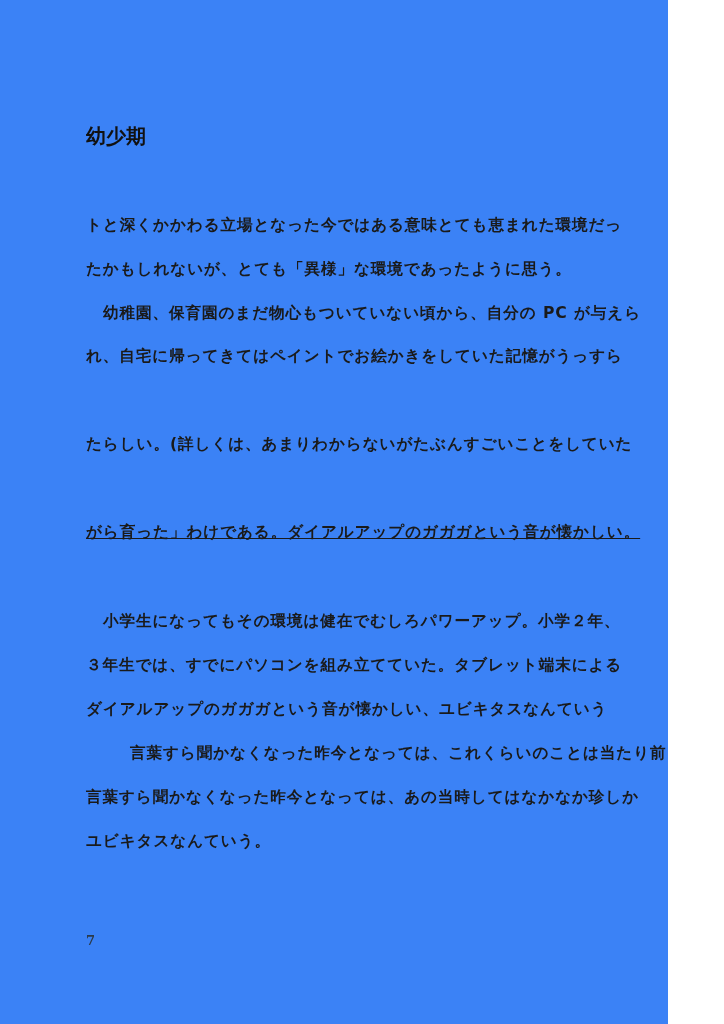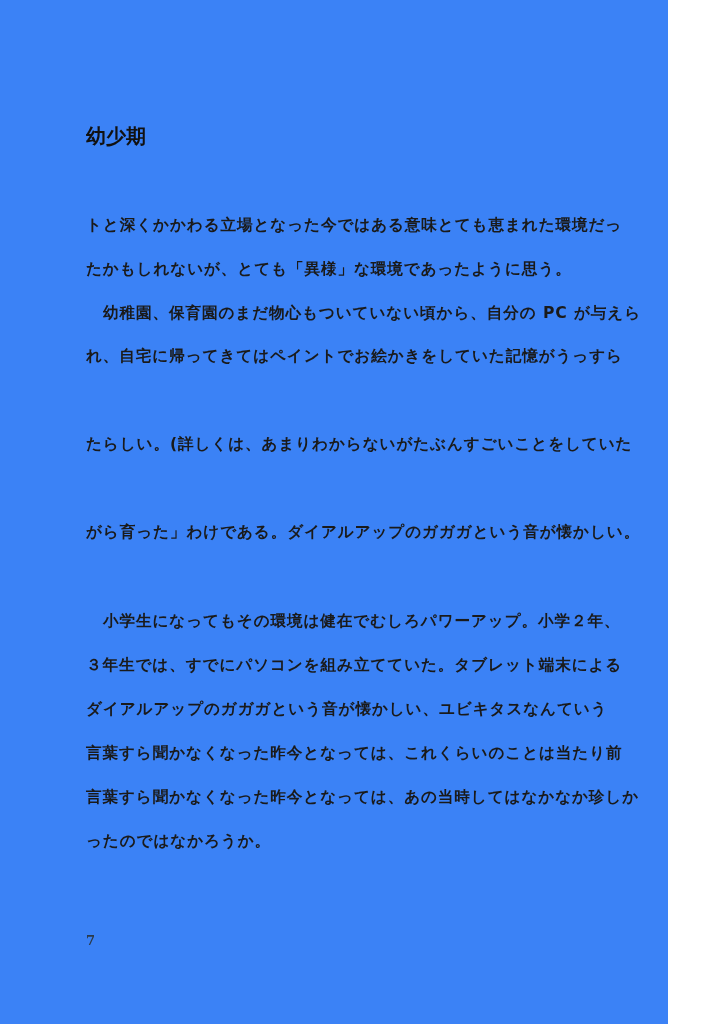--- a/index.html
+++ b/index.html
@@ -60,23 +60,23 @@
 
 <div class="page">
   <h1 class="heading">幼少期</h1>
 
   <div class="line" style="top:214px;">トと深くかかわる立場となった今ではある意味とても恵まれた環境だっ</div>
   <div class="line" style="top:258px;">たかもしれないが、とても「異様」な環境であったように思う。</div>
 
   <div class="line indent" style="top:302px;">幼稚園、保育園のまだ物心もついていない頃から、自分の PC が与えら</div>
   <div class="line" style="top:345px;">れ、自宅に帰ってきてはペイントでお絵かきをしていた記憶がうっすら</div>
   <div class="line" style="top:433px;">たらしい。(詳しくは、あまりわからないがたぶんすごいことをしていた</div>
-  <div class="line" style="top:521px;">がら育った」わけである。ダイアルアップのガガガという音が懐かしい。</div>
+  <div class="line" style="top:521px;text-decoration:underline;">がら育った」わけである。ダイアルアップのガガガという音が懐かしい。</div>
 
   <div class="line indent" style="top:610px;">小学生になってもその環境は健在でむしろパワーアップ。小学２年、</div>
   <div class="line" style="top:654px;">３年生では、すでにパソコンを組み立てていた。タブレット端末による</div>
   <div class="line" style="top:698px;">ダイアルアップのガガガという音が懐かしい、ユビキタスなんていう</div>
-  <div class="line" style="top:742px;">言葉すら聞かなくなった昨今となっては、これくらいのことは当たり前</div>
+  <div class="line" style="top:742px;margin-left:44px;">言葉すら聞かなくなった昨今となっては、これくらいのことは当たり前</div>
   <div class="line" style="top:786px;">言葉すら聞かなくなった昨今となっては、あの当時してはなかなか珍しか</div>
-  <div class="line" style="top:830px;">ったのではなかろうか。</div>
+  <div class="line" style="top:830px;">ユビキタスなんていう。</div>
 
   <div class="page-number">7</div>
 </div>
 
 </body></html>

